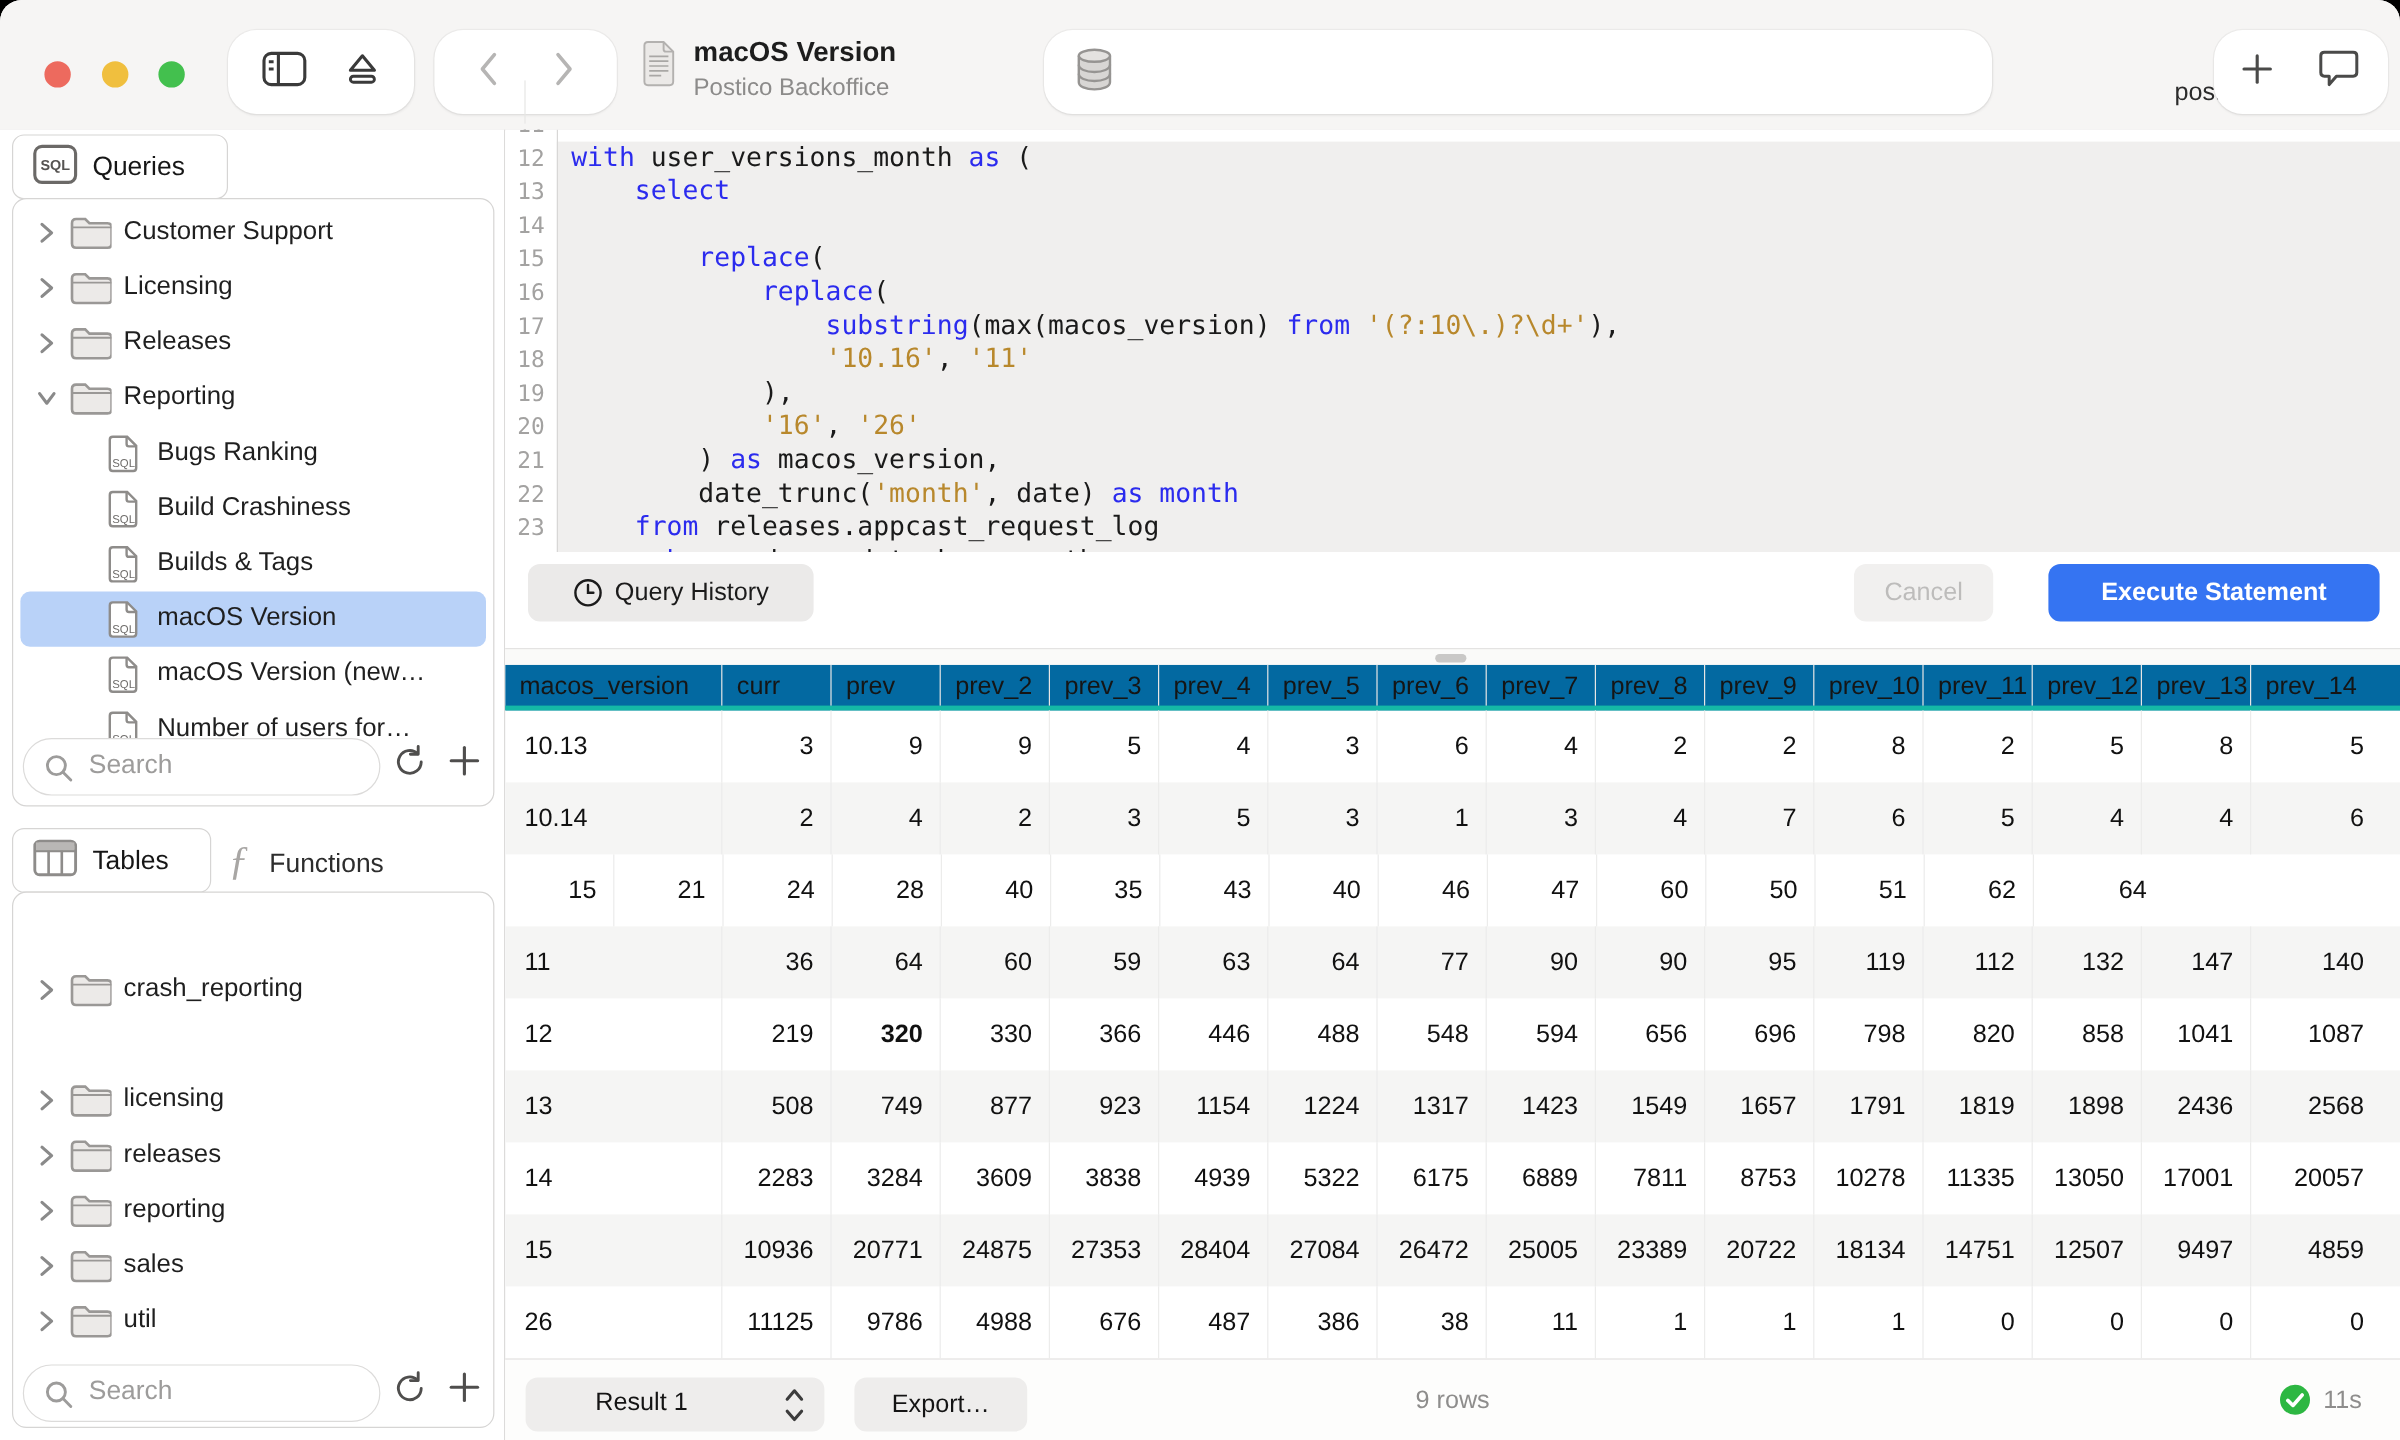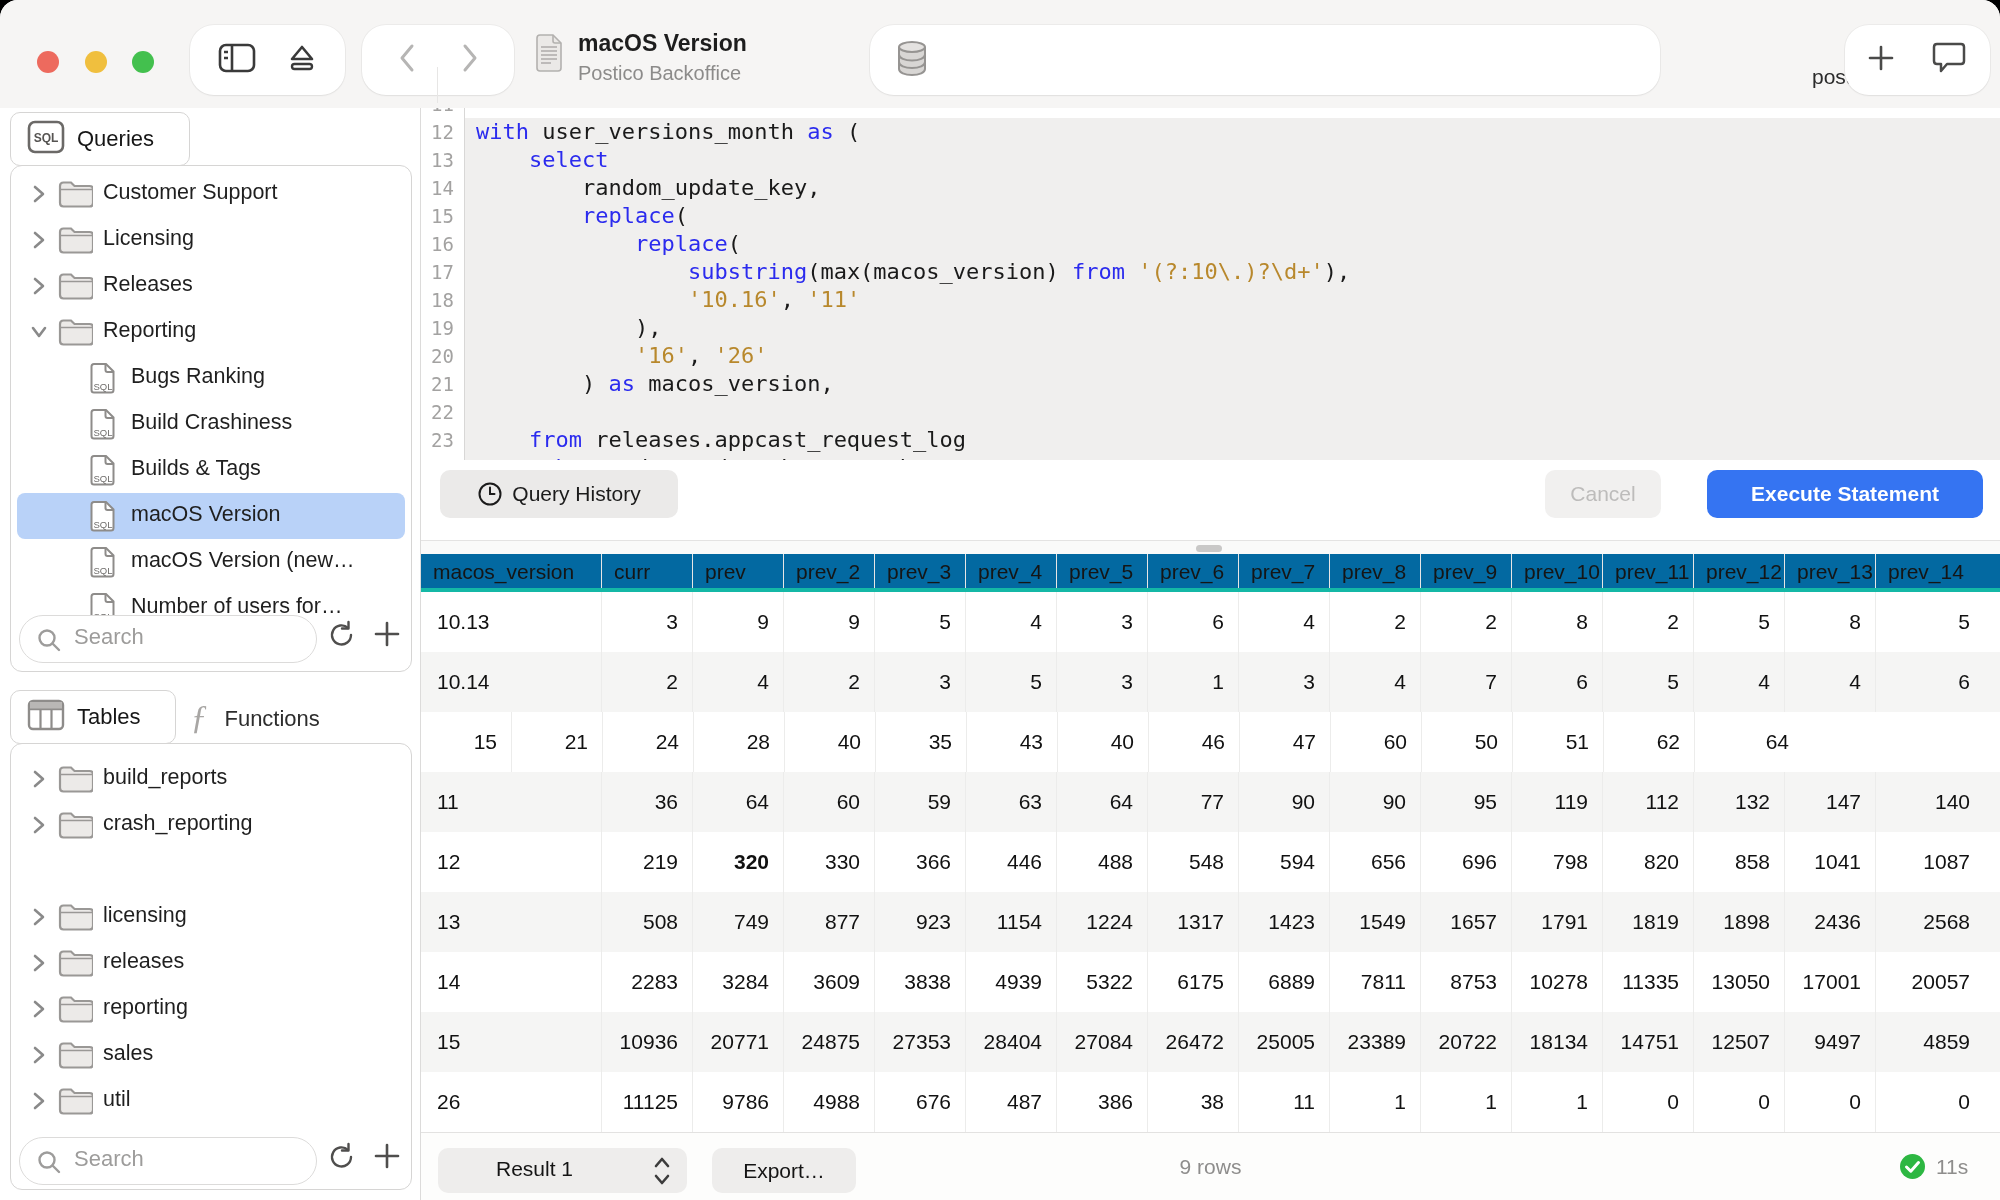--- a/index.html
+++ b/index.html
@@ -295,30 +295,20 @@
       <span style="vertical-align:middle;">
         <svg width="26" height="38" viewBox="0 0 26 38">
             <text x="13" y="30" text-anchor="middle" font-size="34" font-style="italic" fill="#a8a6a4" font-family="Liberation Serif">ƒ</text>
           </svg>
       </span>
       <span class="fnlab" style="vertical-align:middle;margin-left:8px;">Functions</span>
     </span>
 
     <div class="panel" style="left:10px;top:635px;width:402px;height:447px;">
       <div id="tables-tree" style="position:absolute;left:0;top:12px;right:0;bottom:0;">
-          <div class="trow" style="top: 0px;">
-            <span class="chev" style="left: 20px;"><svg width="16" height="18" viewBox="0 0 16 18">
-                <polyline points="4,2 12,9 4,16" fill="none" stroke="#8a8a8a" stroke-width="2.6" stroke-linecap="round" stroke-linejoin="round"></polyline>
-              </svg></span>
-            <span class="fico" style="left: 46px; top: 8px;"><svg width="36" height="30" viewBox="0 0 36 30">
-                <path d="M3 7 q0-3.5 3.5-3.5 h7.5 l3.5 3.5 h15 q3.5 0 3.5 3.5 v13.5 q0 3.5-3.5 3.5 h-26 q-3.5 0-3.5-3.5 Z" fill="#eceae8" stroke="#9a9896" stroke-width="2.2"></path>
-                <path d="M3 10.5 h33" stroke="#9a9896" stroke-width="1.6"></path>
-              </svg></span>
-            <span class="lbl" style="left: 92px;">build_reports</span>
-          </div>
           <div class="trow" style="top: 46px;">
             <span class="chev" style="left: 20px;"><svg width="16" height="18" viewBox="0 0 16 18">
                 <polyline points="4,2 12,9 4,16" fill="none" stroke="#8a8a8a" stroke-width="2.6" stroke-linecap="round" stroke-linejoin="round"></polyline>
               </svg></span>
             <span class="fico" style="left: 46px; top: 8px;"><svg width="36" height="30" viewBox="0 0 36 30">
                 <path d="M3 7 q0-3.5 3.5-3.5 h7.5 l3.5 3.5 h15 q3.5 0 3.5 3.5 v13.5 q0 3.5-3.5 3.5 h-26 q-3.5 0-3.5-3.5 Z" fill="#eceae8" stroke="#9a9896" stroke-width="2.2"></path>
                 <path d="M3 10.5 h33" stroke="#9a9896" stroke-width="1.6"></path>
               </svg></span>
             <span class="lbl" style="left: 92px;">crash_reporting</span>
           </div>
@@ -408,21 +398,20 @@
         <div class="cl">
           <span class="ln">12</span>
           <pre><span class="tok-k">with</span><span> user_versions_month </span><span class="tok-k">as</span><span> (</span></pre>
         </div>
         <div class="cl">
           <span class="ln">13</span>
           <pre><span>    </span><span class="tok-k">select</span></pre>
         </div>
         <div class="cl">
           <span class="ln">14</span>
-          <pre><span>        random_update_key,</span></pre>
         </div>
         <div class="cl">
           <span class="ln">15</span>
           <pre><span>        </span><span class="tok-k">replace</span><span>(</span></pre>
         </div>
         <div class="cl">
           <span class="ln">16</span>
           <pre><span>            </span><span class="tok-k">replace</span><span>(</span></pre>
         </div>
         <div class="cl">
@@ -440,20 +429,21 @@
         <div class="cl">
           <span class="ln">20</span>
           <pre><span>            </span><span class="tok-s">'16'</span><span>, </span><span class="tok-s">'26'</span></pre>
         </div>
         <div class="cl">
           <span class="ln">21</span>
           <pre><span>        ) </span><span class="tok-k">as</span><span> macos_version,</span></pre>
         </div>
         <div class="cl">
           <span class="ln">22</span>
+          <pre><span>        date_trunc(</span><span class="tok-s">'month'</span><span>, date) </span><span class="tok-k">as</span><span> </span><span class="tok-k">month</span></pre>
         </div>
         <div class="cl">
           <span class="ln">23</span>
           <pre><span>    </span><span class="tok-k">from</span><span> releases.appcast_request_log</span></pre>
         </div>
         <div class="cl">
           <span class="ln">24</span>
           <pre><span class="tok-k">group by</span><span> random_update_key, month</span></pre>
         </div>
       </div>

